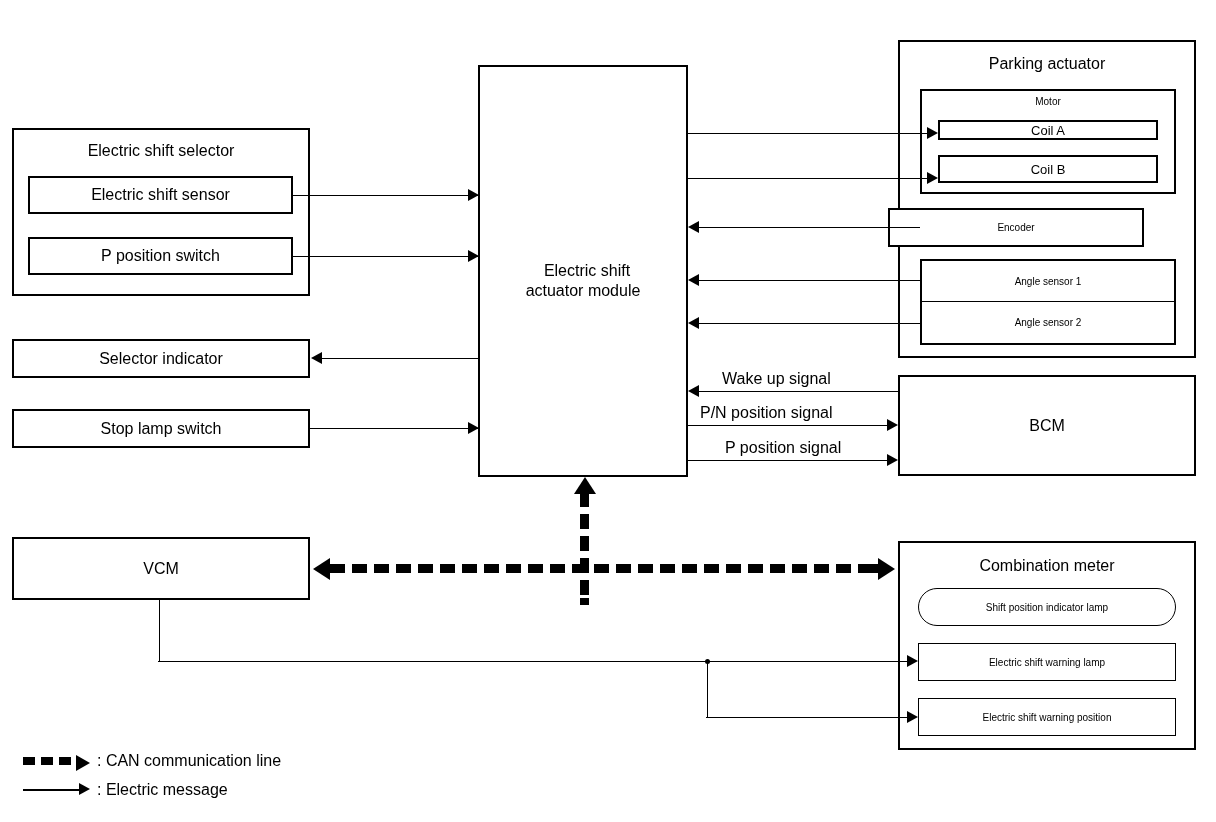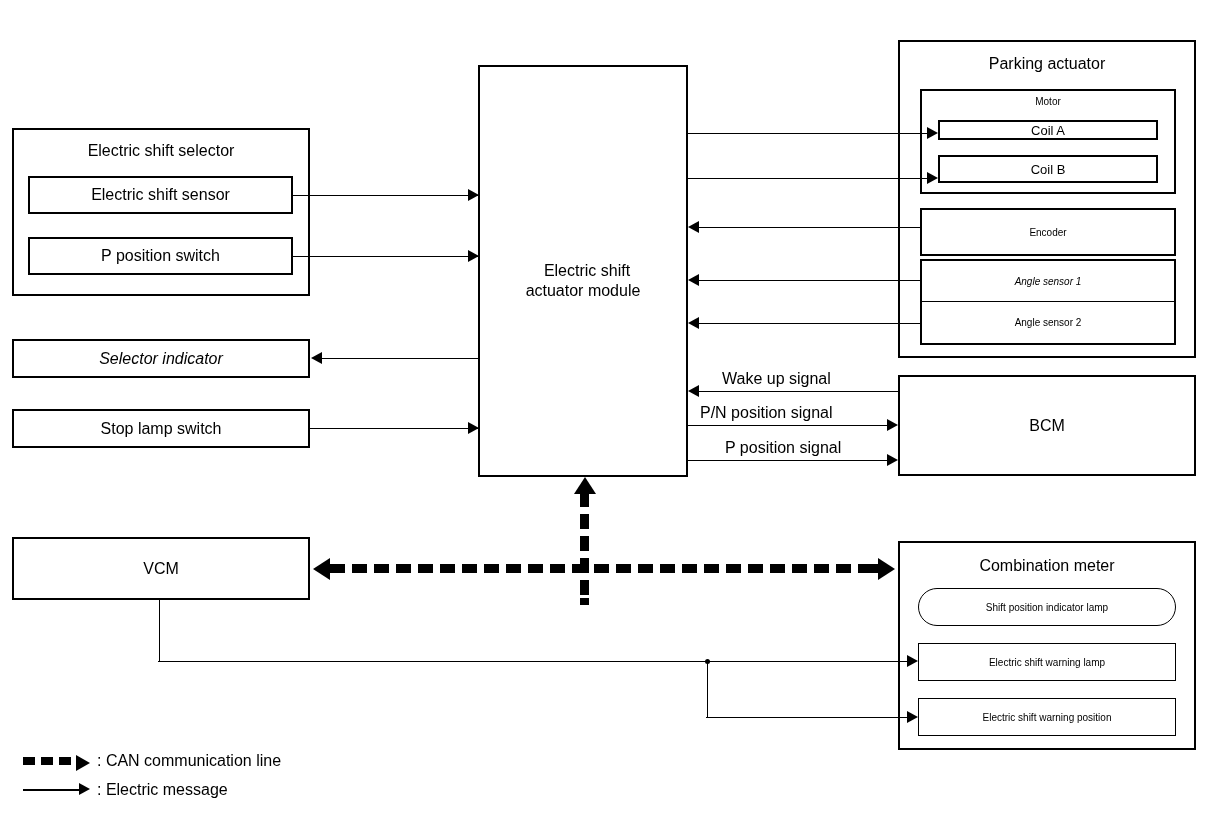--- a/index.html
+++ b/index.html
@@ -55,44 +55,44 @@
   <div class="box thick t15" style="left:28px;top:176px;width:265px;height:38px;">Electric shift sensor</div>
 
   <div class="box thick t15" style="left:28px;top:237px;width:265px;height:38px;">P position switch</div>
 
   <div class="h-line" style="left:293px;top:195px;width:185px;"></div>
   <div class="ar ar-r" style="left:468px;top:189px;"></div>
 
   <div class="h-line" style="left:293px;top:256px;width:185px;"></div>
   <div class="ar ar-r" style="left:468px;top:250px;"></div>
 
-  <div class="box thick t15" style="left:12px;top:339px;width:298px;height:39px;font-style:italic;">Selector indicator</div>
+  <div class="box thick t15" style="left:12px;top:339px;width:298px;height:39px;">Selector indicator</div>
   <div class="h-line" style="left:322px;top:358px;width:157px;"></div>
   <div class="ar ar-l" style="left:311px;top:352px;"></div>
 
   <div class="box thick t15" style="left:12px;top:409px;width:298px;height:39px;">Stop lamp switch</div>
   <div class="h-line" style="left:310px;top:428px;width:168px;"></div>
   <div class="ar ar-r" style="left:468px;top:422px;"></div>
 
   <div class="box thick" style="left:478px;top:65px;width:210px;height:412px;"></div>
   <div class="ttl t15" style="left:478px;top:262px;width:218px;">Electric shift</div>
   <div class="ttl t15" style="left:478px;top:282px;width:210px;">actuator module</div>
 
   <div class="box thick" style="left:898px;top:40px;width:298px;height:318px;"></div>
   <div class="ttl t15" style="left:898px;top:55px;width:298px;">Parking actuator</div>
 
   <div class="box thick" style="left:920px;top:89px;width:256px;height:105px;"></div>
   <div class="ttl t14" style="left:920px;top:96px;width:256px;">Motor</div>
   <div class="box thick t13" style="left:938px;top:120px;width:220px;height:20px;">Coil A</div>
   <div class="box thick t13" style="left:938px;top:155px;width:220px;height:28px;">Coil B</div>
 
-  <div class="box thick t14" style="left:920px;top:208px;width:256px;height:48px;">Encoder</div>
+  <div class="box thick t14" style="left:888px;top:208px;width:256px;height:39px;">Encoder</div>
 
   <div class="box thick noborder" style="left:920px;top:259px;width:256px;height:86px;border:2px solid #000;"></div>
-  <div class="box t14" style="left:922px;top:261px;width:252px;height:41px;border:none;border-bottom:1px solid #000;font-style:italic;">Angle sensor 1</div>
+  <div class="box t14" style="left:922px;top:261px;width:252px;height:41px;border:none;border-bottom:1px solid #000;">Angle sensor 1</div>
   <div class="box t14" style="left:922px;top:302px;width:252px;height:41px;border:none;">Angle sensor 2</div>
 
   <div class="h-line" style="left:688px;top:133px;width:241px;"></div>
   <div class="ar ar-r" style="left:927px;top:127px;"></div>
 
   <div class="h-line" style="left:688px;top:178px;width:241px;"></div>
   <div class="ar ar-r" style="left:927px;top:172px;"></div>
 
   <div class="h-thin" style="left:699px;top:227px;width:221px;"></div>
   <div class="ar ar-l" style="left:688px;top:221px;"></div>

